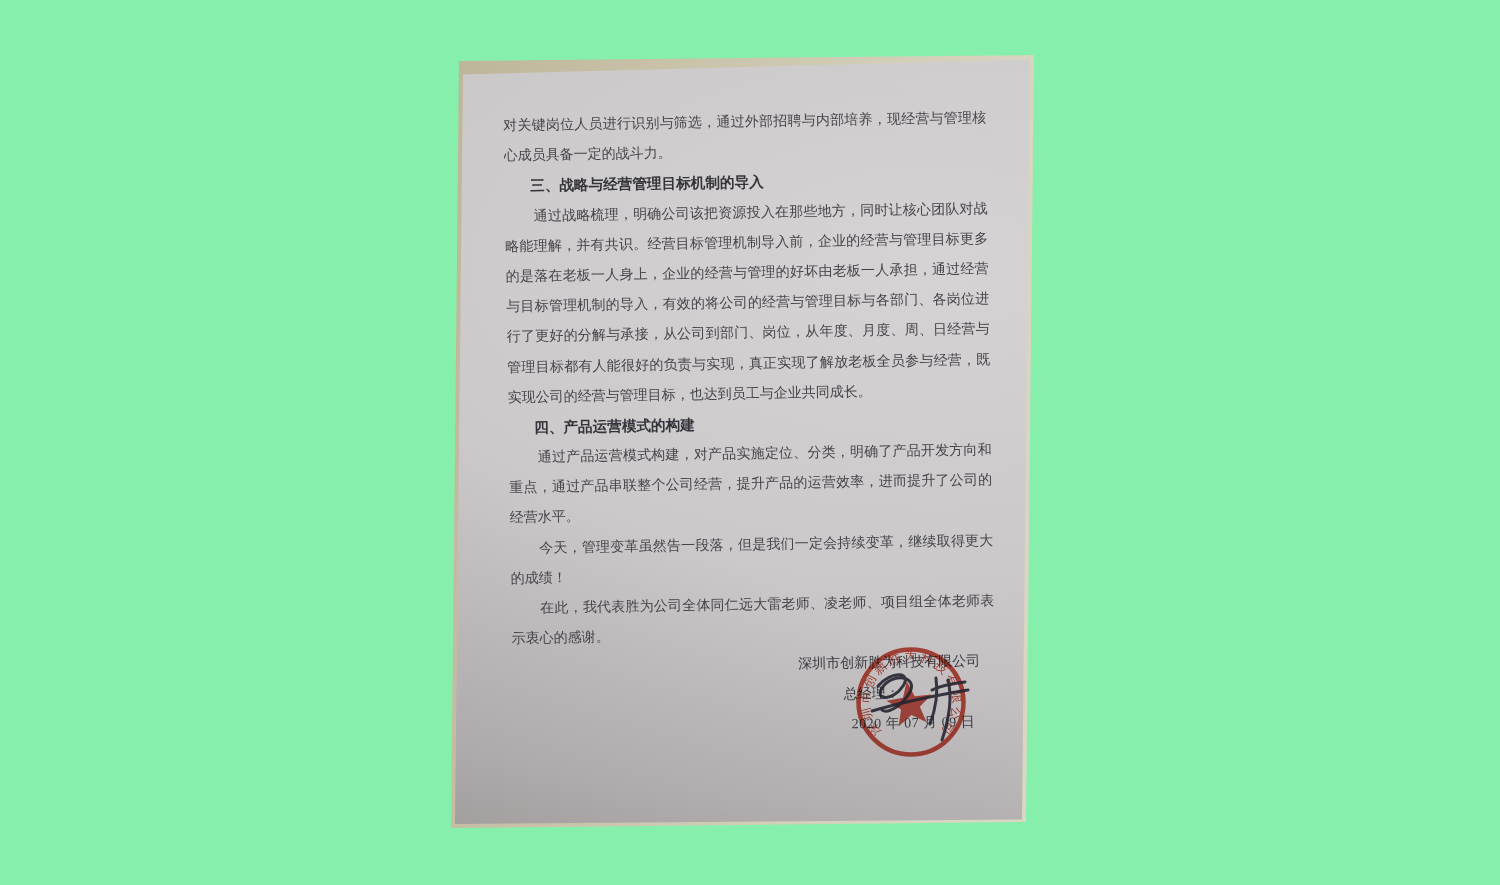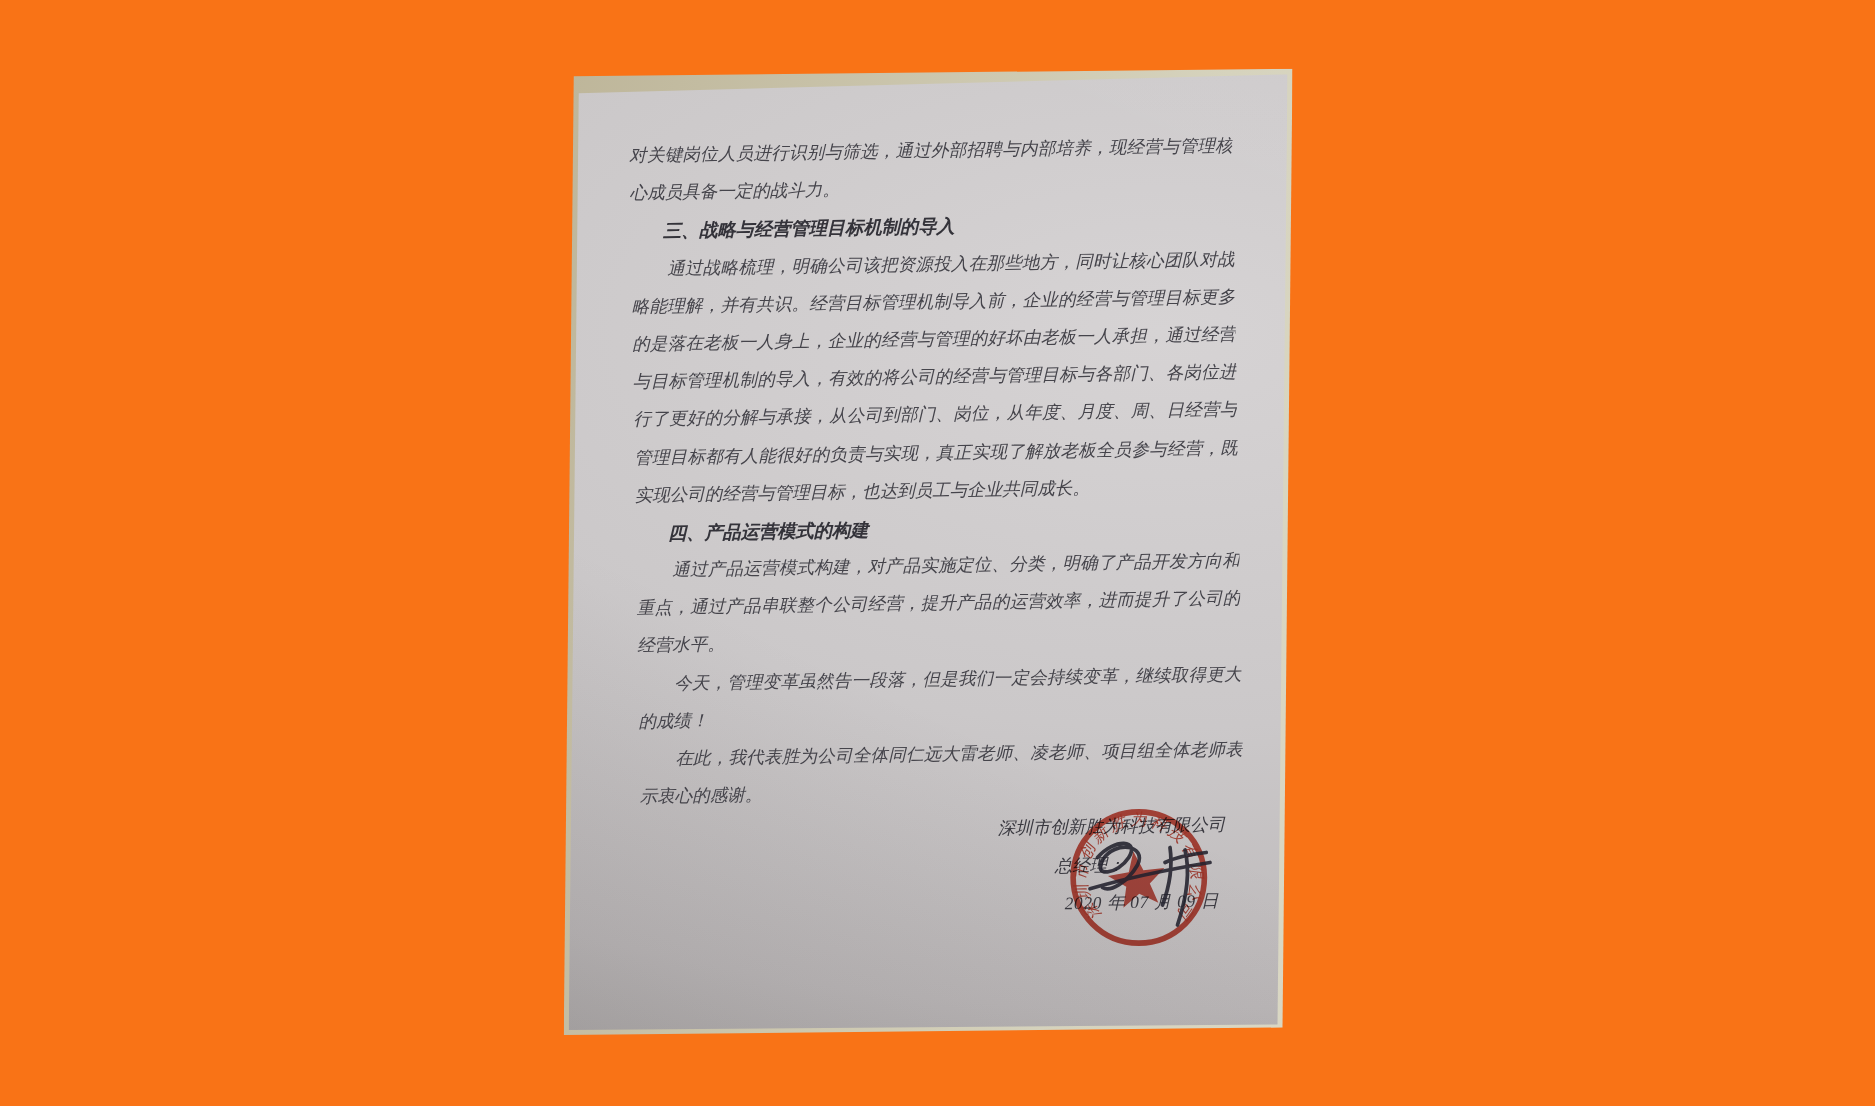--- a/index.html
+++ b/index.html
@@ -1,19 +1,19 @@
 <!DOCTYPE html>
 <html><head>
 <meta charset="utf-8">
 <style>
   html,body{margin:0;padding:0;background:#000;}
   body{width:1500px;height:885px;position:relative;overflow:hidden;
        font-family:"Liberation Serif","DejaVu Serif",serif;}
 
-  .stage{position:absolute;inset:0;background:#f97316;font-style:italic;}
+  .stage{position:absolute;inset:0;background:#86efac;}
 
   
   .desk{position:absolute;inset:0;
         clip-path:polygon(459px 61px,1034px 55px,1026px 822px,451px 828px);
         background:linear-gradient(100deg,#a89e82 0%,#beb69a 28%,#d6d3bd 60%,#e3e2d6 100%);}
 
   
   .paper{position:absolute;inset:0;
          clip-path:polygon(463px 74.5px,1030px 59.5px,1022px 819.5px,455px 824px);
          background:radial-gradient(95% 85% at 62% 30%,

